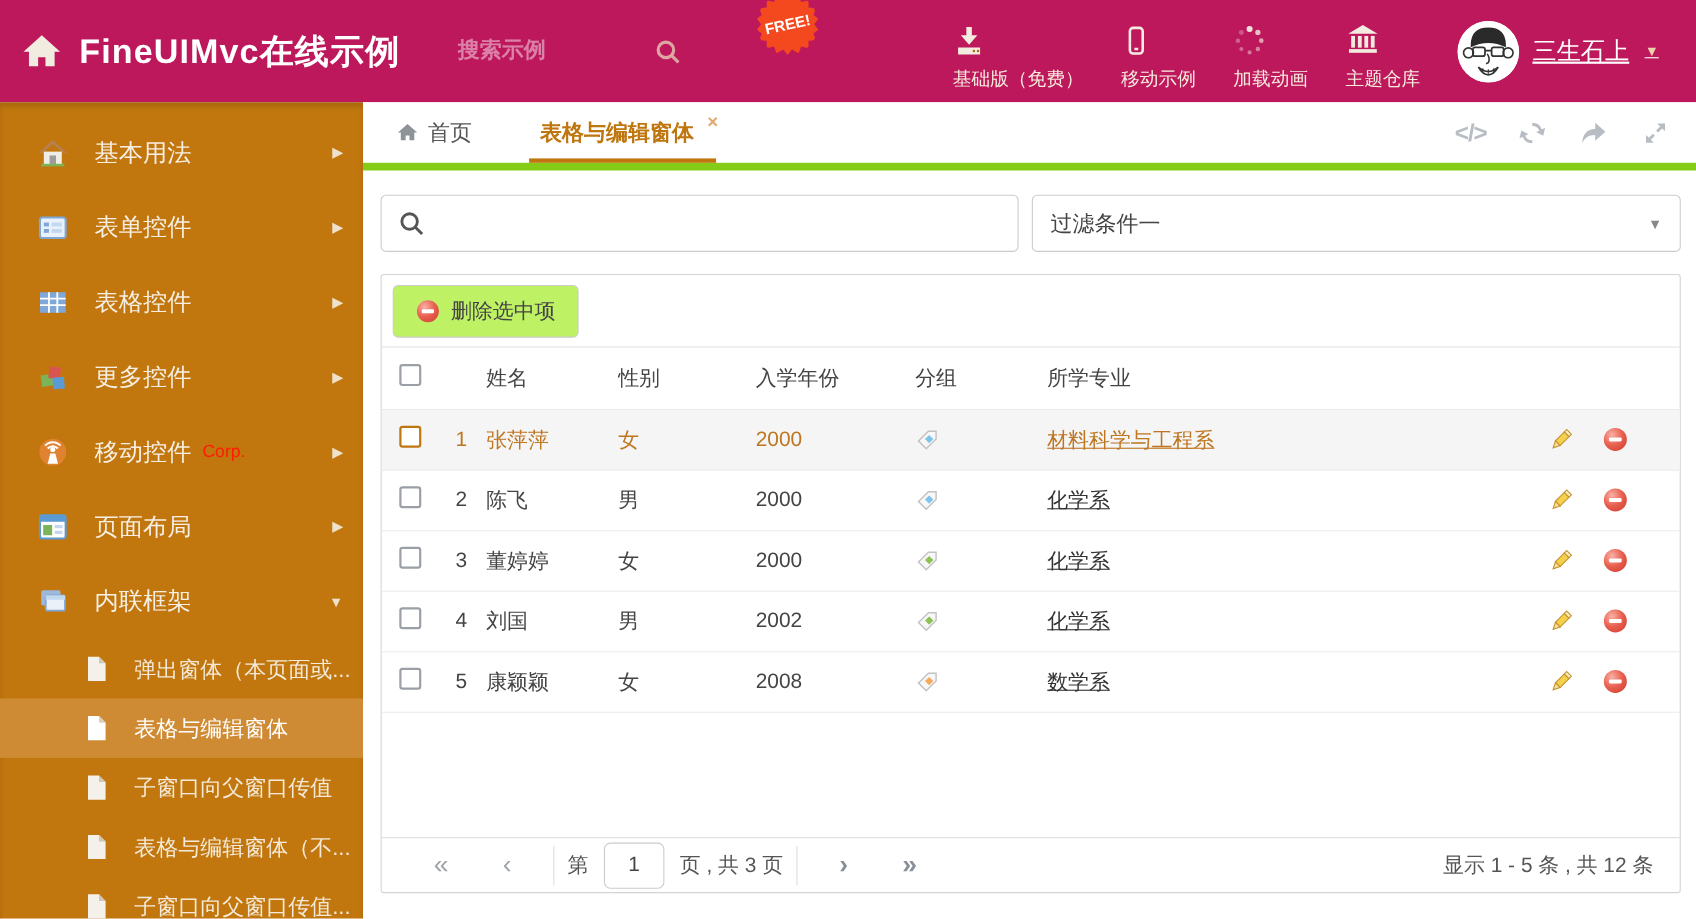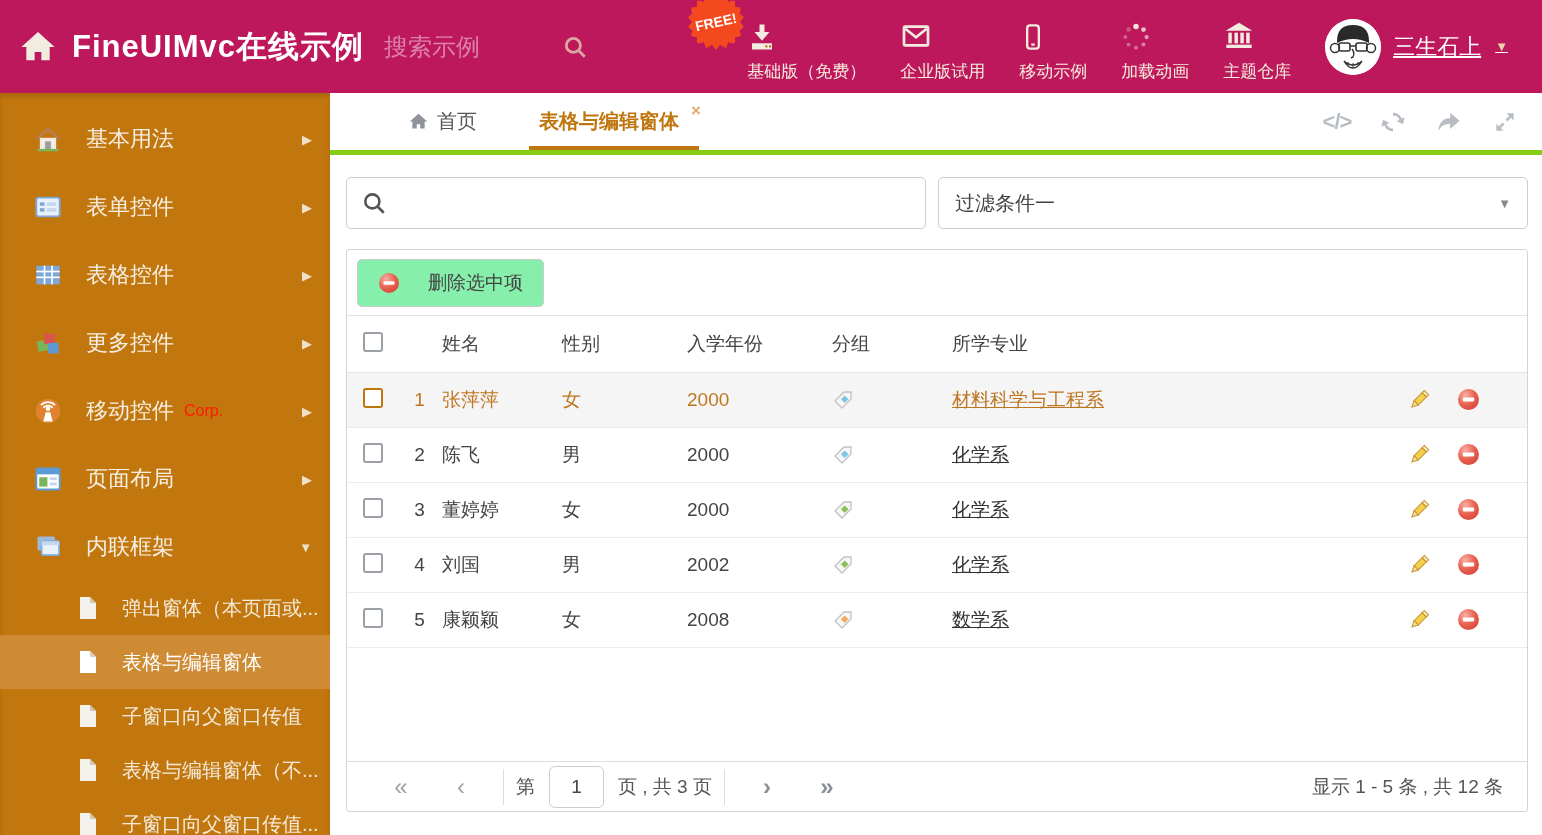--- a/index.html
+++ b/index.html
@@ -4,22 +4,22 @@
 <style>
   * { margin:0; padding:0; box-sizing:border-box; }
   html,body { width:1542px; height:835px; overflow:hidden;
     font-family:"Liberation Sans","DejaVu Sans",sans-serif; background:#fff; }
 
   
   .header { position:absolute; left:0; top:0; width:1542px; height:93px;
     background:#be185d; display:flex; align-items:center; color:#fff; }
   .logo-home { margin-left:18px; width:40px; height:40px; flex:0 0 auto; }
   .app-title { font-size:31px; font-weight:bold; margin-left:14px; letter-spacing:1px; white-space:nowrap; }
-  .hdr-search { margin-left:20px; width:170px; background:transparent; border:none; outline:none;
-    font-size:24px; color:#fff; }
+  .hdr-search { margin-left:52px; width:170px; background:transparent; border:none; outline:none;
+    font-size:20px; color:#fff;font-weight:bold; }
   .hdr-search::placeholder { color:rgba(255,255,255,0.45); }
   .hdr-mag { width:26px; height:26px; margin-left:8px; opacity:.75; }
   .hdr-nav { display:flex; align-items:center; margin-left:auto; margin-right:14px; gap:34px; }
   .nav-item { display:flex; flex-direction:column; gap:8px; cursor:pointer; padding-top:8px; }
   .nav-item .nv-icon { height:34px; display:flex; align-items:flex-end; }
   .nav-item .nv-label { font-size:17px; color:#F6EBDC; white-space:nowrap; }
   .free-badge { position:absolute; left:688px; top:-6px; width:56px; height:56px; z-index:5; }
   .free-badge .burst { width:100%; height:100%; background:#F4491E; border-radius:50%;
     clip-path:polygon(50% 0%,57% 9%,68% 3%,72% 14%,84% 11%,84% 23%,96% 24%,92% 35%,100% 41%,93% 50%,100% 59%,92% 65%,96% 76%,84% 77%,84% 89%,72% 86%,68% 97%,57% 91%,50% 100%,43% 91%,32% 97%,28% 86%,16% 89%,16% 77%,4% 76%,8% 65%,0% 59%,7% 50%,0% 41%,8% 35%,4% 24%,16% 23%,16% 11%,28% 14%,32% 3%,43% 9%);
     display:flex; align-items:center; justify-content:center; }
@@ -38,21 +38,21 @@
   .s-item .s-arrow { margin-left:auto; font-size:13px; color:#EFE2CC; }
   .s-badge { color:#FF1A00; font-size:16px; margin-left:10px; }
   .s-sub { height:54px; display:flex; align-items:center; padding:0 18px 0 78px;
     color:#F4E9D8; font-size:20px; cursor:pointer; white-space:nowrap; overflow:hidden; }
   .s-sub .s-icon { width:22px; height:24px; margin-right:22px; flex:0 0 auto; }
   .s-sub.selected { background:#CE8B33; color:#fff; }
 
   
   .main { position:absolute; left:330px; top:93px; width:1212px; height:742px; background:#fff; }
 
-  .tabbar { position:relative; height:62px; border-bottom:5px solid #84cc16; display:flex; align-items:center;padding-left:48px; }
+  .tabbar { position:relative; height:62px; border-bottom:7px solid #84cc16; display:flex; align-items:center; }
   .tab { display:flex; align-items:center; gap:8px; font-size:20px; color:#555; cursor:pointer; height:100%; }
   .tab-home { margin-left:30px; }
   .tab-active { margin-left:56px; position:relative; color:#C0760E; font-weight:bold; padding:0 6px; }
   .tab-active .underline { position:absolute; left:-4px; right:-14px; bottom:0; height:4px; background:#C0760E; }
   .tab-close { position:absolute; right:-16px; top:8px; font-size:17px; font-weight:bold; color:#E3A96C; cursor:pointer; }
   .tb-icons { margin-left:auto; margin-right:22px; display:flex; align-items:center; gap:26px; color:#B7BDC3; }
   .tb-icons .ic { width:30px; height:30px; cursor:pointer; display:flex; align-items:center; justify-content:center; }
   .code-ic { font-size:22px; font-weight:bold; letter-spacing:-1px; }
 
   .filter-row { display:flex; margin:22px 14px 0 16px; gap:12px; }
@@ -60,22 +60,22 @@
     display:flex; align-items:center; padding:0 14px; background:#fff; }
   .kw-input { flex:1; border:none; outline:none; font-size:20px; color:#333; }
   .kw-input::placeholder { color:#9B9B9B; }
   .filter-dd { flex:1; height:52px; border:1px solid #CCC; border-radius:5px; display:flex;
     align-items:center; padding:0 16px; font-size:20px; color:#444; cursor:pointer; }
   .filter-dd .dd-caret { margin-left:auto; color:#888; font-size:13px; }
 
   .panel { position:absolute; left:16px; top:156px; width:1182px; height:563px;
     border:1px solid #D4D4D4; border-radius:3px; background:#fff; display:flex; flex-direction:column; }
   .toolbar { height:66px; display:flex; align-items:center; padding:0 10px; border-bottom:1px solid #E4E4E4; }
-  .btn { height:48px; border:1px solid #CCC; border-radius:5px; background:#86efac; display:flex;
-    align-items:center; gap:28px; padding:0 20px; font-size:19px; color:#444; cursor:pointer; }
+  .btn { height:48px; border:1px solid #CCC; border-radius:5px; background:#bef264; display:flex;
+    align-items:center; gap:10px; padding:0 20px; font-size:19px; color:#444; cursor:pointer; }
   .btn-add { margin-left:auto; }
   .circle-ic { width:22px; height:22px; flex:0 0 auto; }
 
   .thead { height:57px; display:flex; align-items:center; border-bottom:1px solid #E4E4E4;
     font-size:19px; color:#444; }
   .trow { height:55px; display:flex; align-items:center; border-bottom:1px solid #ECECEC;
     font-size:19px; color:#444; }
   .trow.highlight { background:#F5F5F5; color:#BE7621; }
   .c-check { width:50px; padding-left:16px; }
   .c-idx { width:45px; text-align:center; }
@@ -149,29 +149,20 @@
           <path d="M10 2 h4 v6 h4 l-6 7 -6 -7 h4 z"></path>
             <path d="M4 17 h16 v5 H4 z"></path>
           <circle cx="15.5" cy="19.5" r="0.9" fill="#A5690B"></circle>
             <circle cx="18.5" cy="19.5" r="0.9" fill="#A5690B"></circle>
           </svg>
       </div>
       <div class="nv-label">基础版（免费）</div>
     </div>
     <div class="nav-item">
       <div class="nv-icon">
-        <svg viewBox="0 0 24 24" width="32" height="32" fill="none" stroke="#F2EBDF" stroke-width="2">
-          <rect x="3" y="5" width="18" height="14" rx="1"></rect>
-            <path d="M4 6.5 L12 13 L20 6.5"></path>
-          </svg>
-      </div>
-      <div class="nv-label">企业版试用</div>
-    </div>
-    <div class="nav-item">
-      <div class="nv-icon">
         <svg viewBox="0 0 24 24" width="28" height="30" fill="none" stroke="#F2EBDF" stroke-width="2">
           <rect x="7" y="2" width="10" height="20" rx="2.5"></rect>
             <line x1="10.5" y1="18.5" x2="13.5" y2="18.5"></line>
           </svg>
       </div>
       <div class="nv-label">移动示例</div>
     </div>
     <div class="nav-item">
       <div class="nv-icon">
         <svg viewBox="0 0 24 24" width="30" height="30" fill="#F2EBDF">

